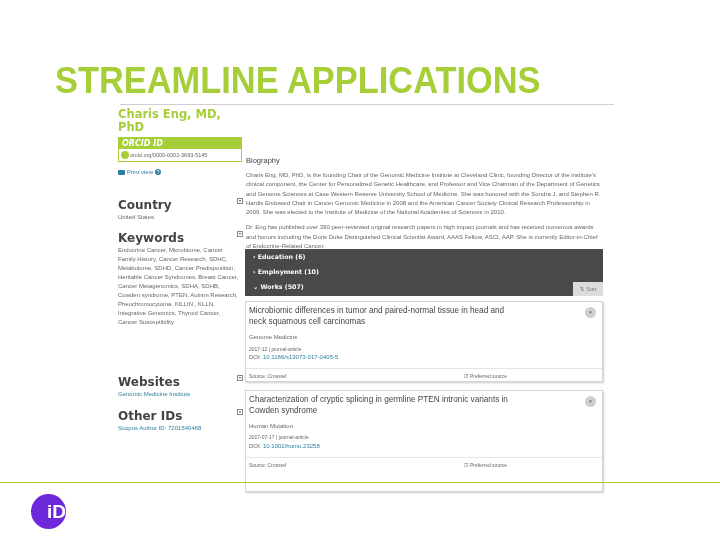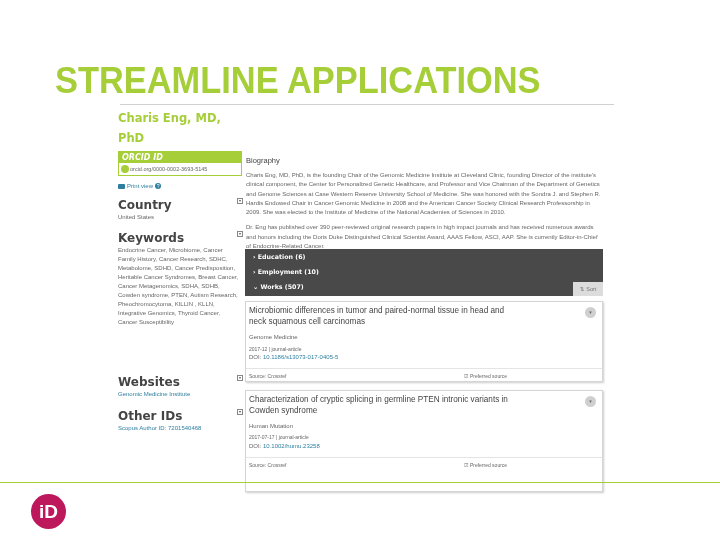--- a/index.html
+++ b/index.html
@@ -9,21 +9,21 @@
   .slide-title {
     position: absolute; left: 55px; top: 60px;
     font-family: "Liberation Sans", sans-serif;
     font-weight: bold; font-size: 37px; color: #a6ce39; letter-spacing: 0px;
     transform: scaleX(0.93); transform-origin: left top; white-space: nowrap;
   }
   .title-rule { position: absolute; left: 120px; top: 104px; width: 494px; height: 1px; background: #d0d0d0; }
 
   
   .left { position: absolute; left: 118px; top: 108px; width: 124px; }
-  .name { font-family: "DejaVu Sans", sans-serif; font-weight: bold; color: #a6ce39; font-size: 11.5px; line-height: 20px; }
+  .name { font-family: "DejaVu Sans", sans-serif; font-weight: bold; color: #a6ce39; font-size: 11.5px; line-height: 13px; }
   .orcid-box { margin-top: 3px; border: 1px solid #a6ce39; width: 124px; }
   .orcid-head { background: #a6ce39; color: #fff; font-size: 8px; font-weight: bold; padding: 1px 3px; font-family: "DejaVu Sans", sans-serif; font-style: italic; }
   .orcid-link { display: flex; align-items: center; font-size: 5.5px; padding: 2px 2px; color: #666; }
   .orcid-dot { width: 8px; height: 8px; border-radius: 50%; background: #a6ce39; margin-right: 1px; }
   .print-view { margin-top: 7px; font-size: 6px; color: #2e7f9f; display: flex; align-items: center; gap: 2px; }
   .print-icon { width: 7px; height: 5px; background: #2e7f9f; border-radius: 1px; }
   .info-icon { width: 6px; height: 6px; border-radius: 50%; background: #2e7f9f; color: #fff; font-size: 5px; text-align: center; line-height: 6px; }
 
   .side-section { position: absolute; left: 118px; width: 122px; }
   .side-head { font-size: 12px; font-weight: bold; color: #444; font-family: "DejaVu Sans", sans-serif; }
@@ -45,21 +45,21 @@
   .work-journal { position: absolute; left: 3px; font-size: 6px; color: #666; }
   .work-meta { position: absolute; left: 3px; font-size: 5px; color: #666; }
   .work-doi { position: absolute; left: 3px; font-size: 6px; color: #666; }
   .work-doi span.v { color: #2e7f9f; }
   .work-divider { position: absolute; left: 0; right: 0; height: 1px; background: #e4e4e4; }
   .work-source { position: absolute; left: 3px; font-size: 5px; color: #666; }
   .work-pref { position: absolute; left: 218px; font-size: 5px; color: #666; }
   .work-btn { position: absolute; right: 6px; top: 5px; width: 11px; height: 11px; border-radius: 50%; background: #cfcfcf; font-size: 5px; color: #666; text-align: center; line-height: 11px; }
 
   .bottom-rule { position: absolute; left: 0; top: 482px; width: 720px; height: 1px; background: #a6ce39; }
-  .logo { position: absolute; left: 31px; top: 494px; width: 35px; height: 35px; border-radius: 50%; background: #be185d; color: #fff; font-family: "Liberation Sans", sans-serif; font-size: 19px; font-weight: bold; text-align: center; line-height: 35px; }
+  .logo { position: absolute; left: 31px; top: 494px; width: 35px; height: 35px; border-radius: 50%; background: #6d28d9; color: #fff; font-family: "Liberation Sans", sans-serif; font-size: 19px; font-weight: bold; text-align: right; line-height: 35px; }
 </style>
 </head>
 <body>
 
 <div class="slide-title">STREAMLINE APPLICATIONS</div>
 <div class="title-rule"></div>
 
 <div class="left">
   <div class="name">Charis Eng, MD, PhD</div>
   <div class="orcid-box">

